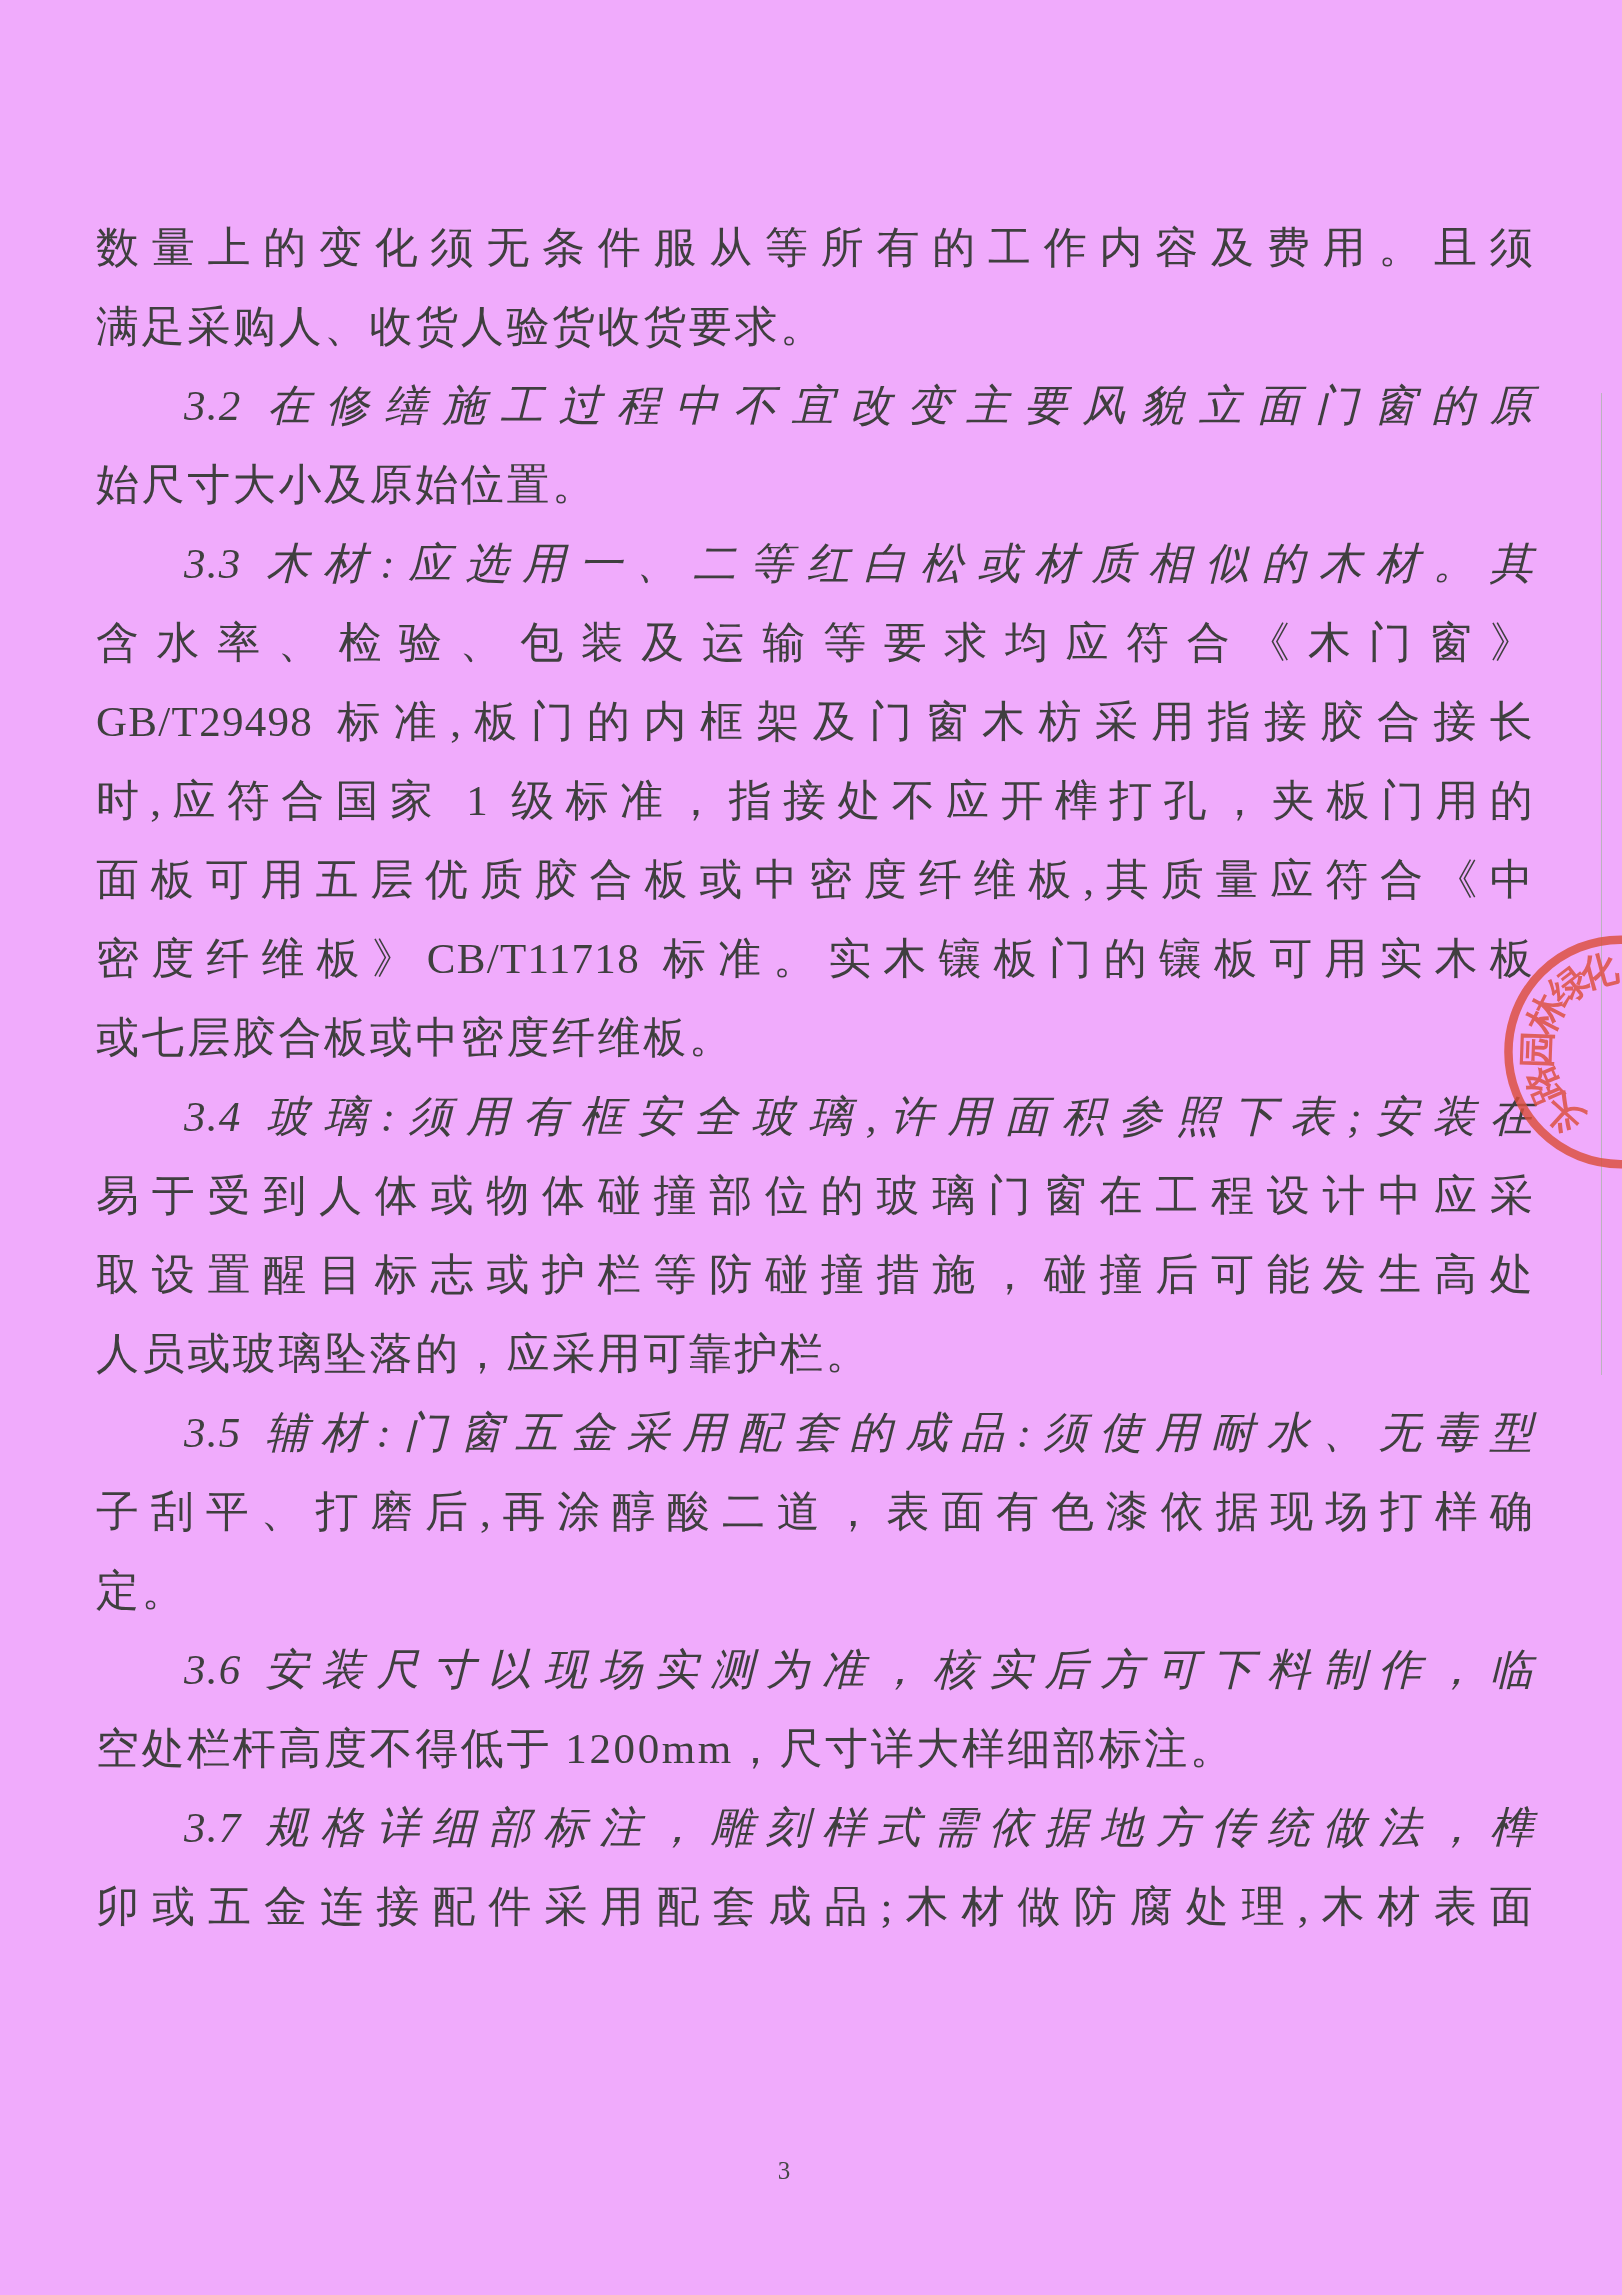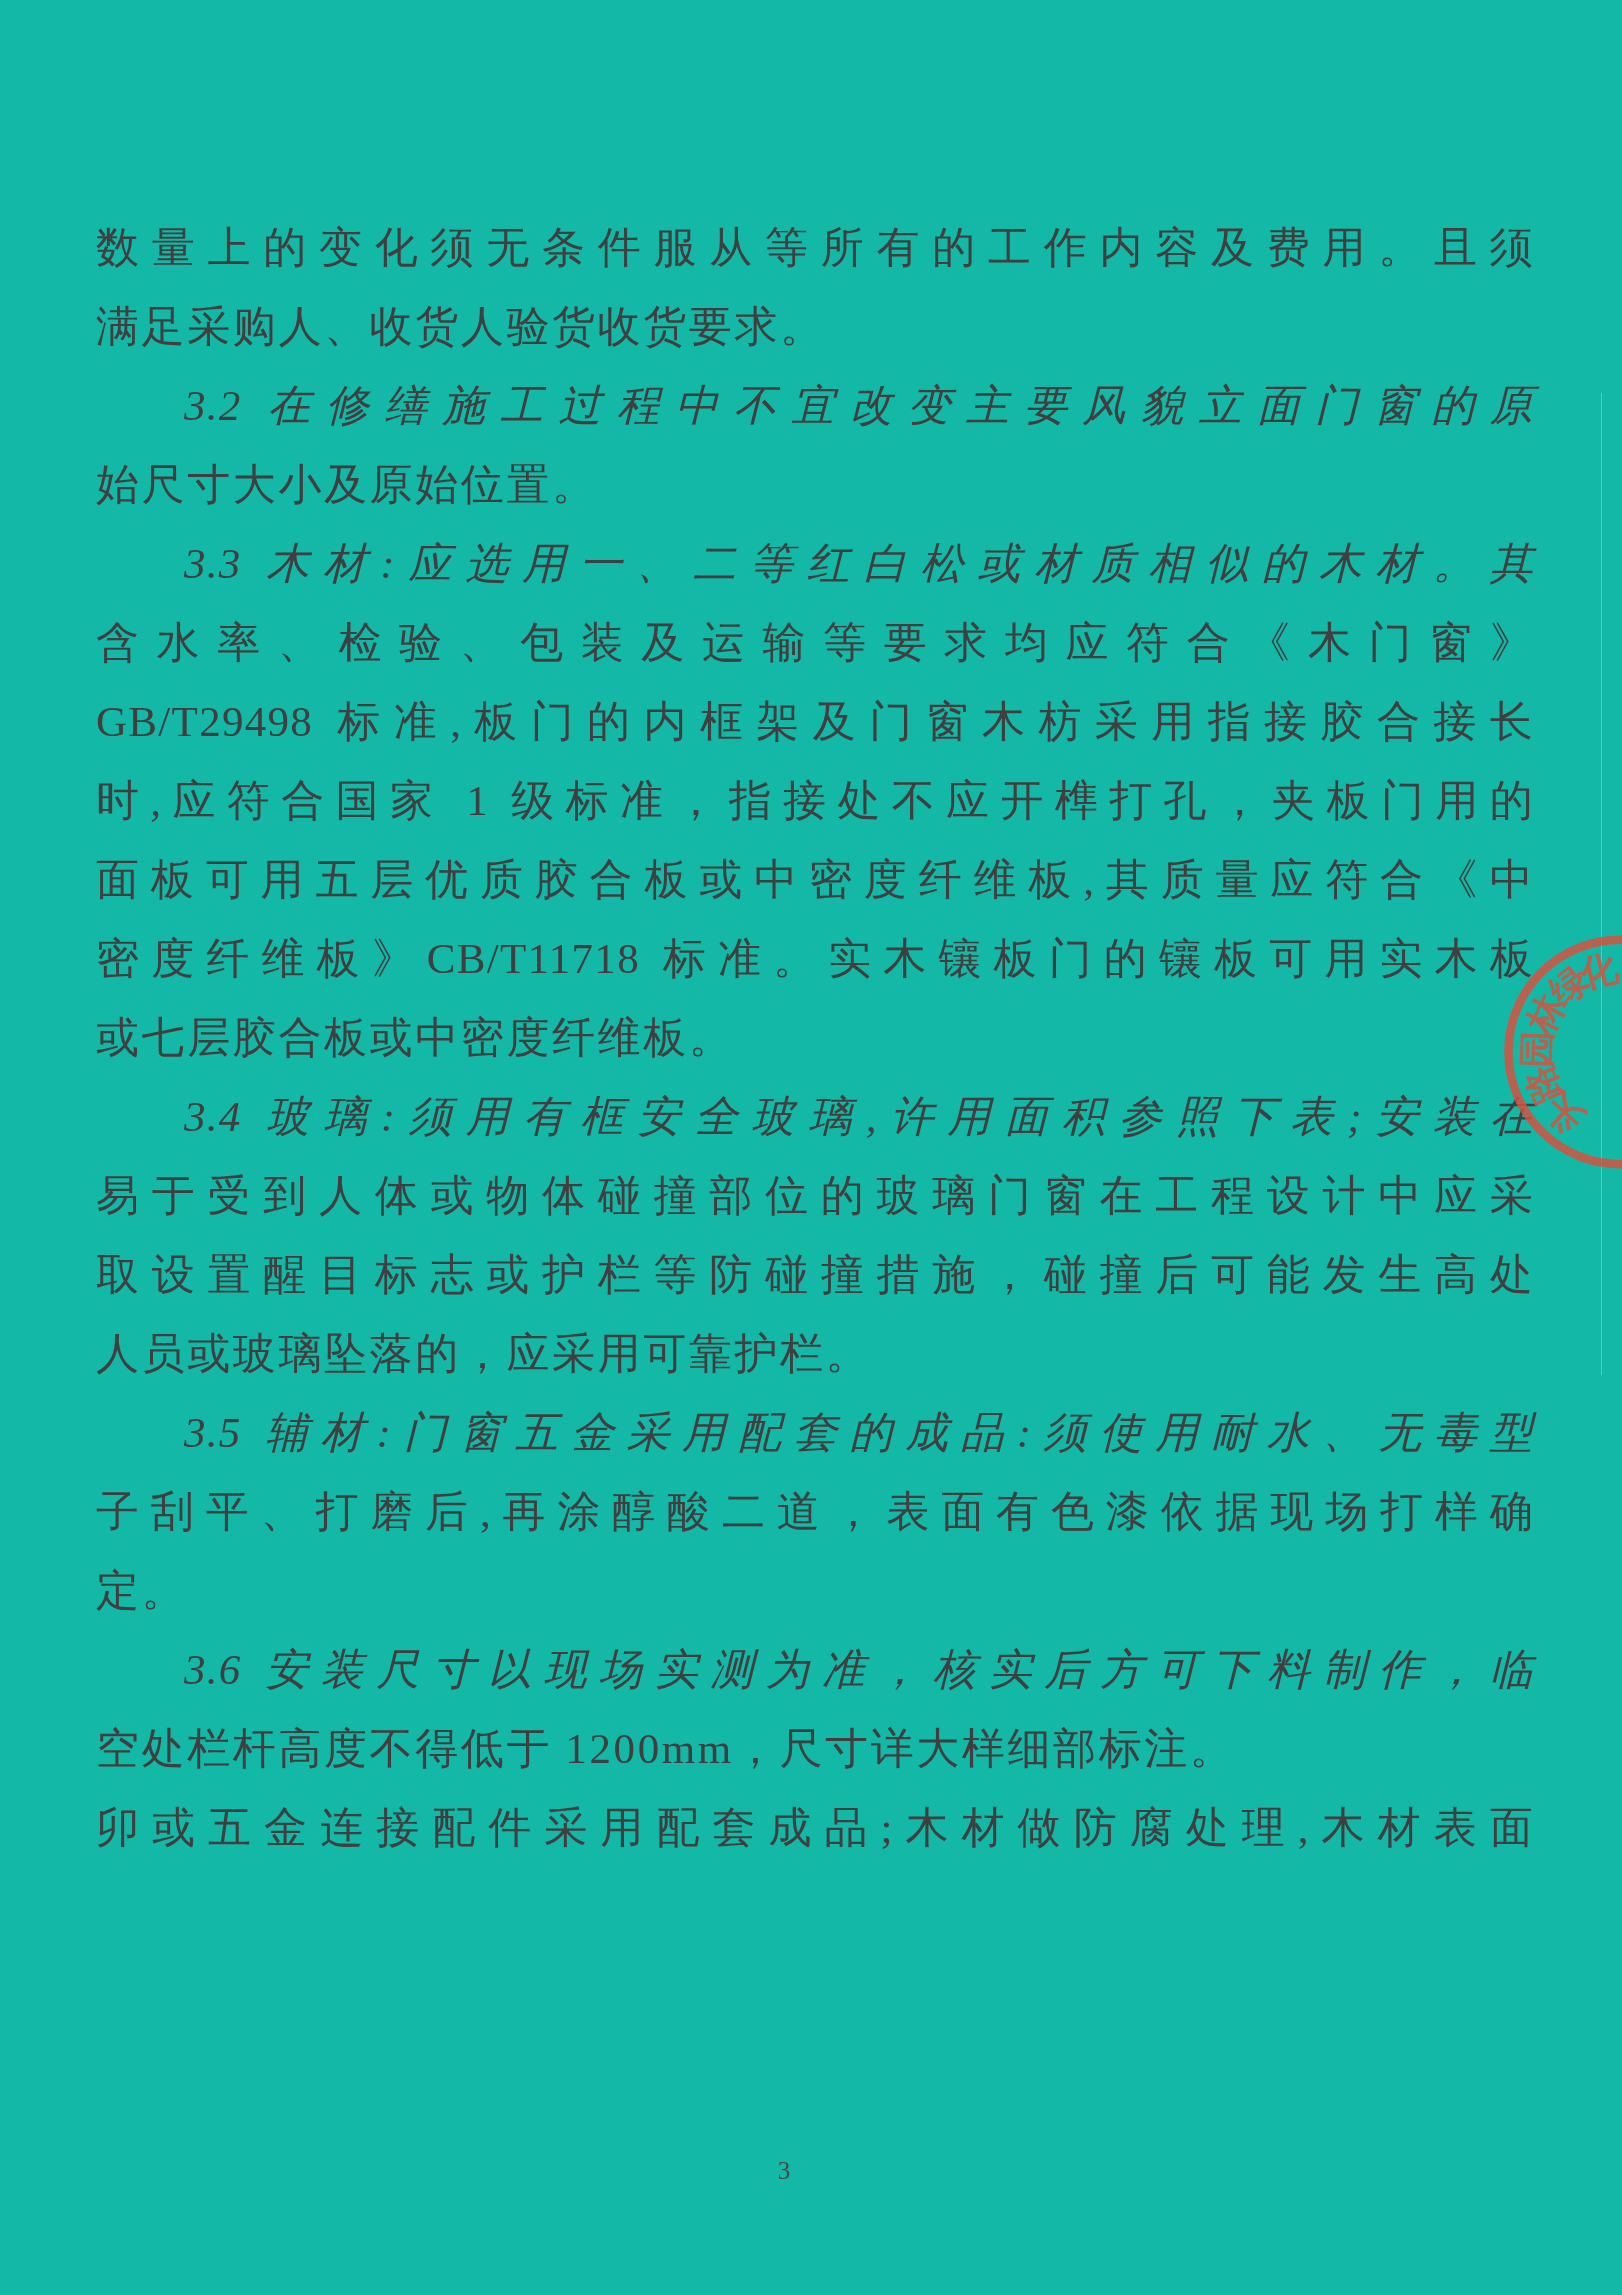--- a/index.html
+++ b/index.html
@@ -10,21 +10,21 @@
   body {
     width: 1623px;
     height: 2295px;
     position: relative;
     overflow: hidden;
     font-family: "Liberation Serif", "DejaVu Serif", serif;
   }
   .page {
     position: absolute;
     inset: 0;
-    background: #14b8a6;
+    background: #f0abfc;
   }
   .textblock {
     position: absolute;
     left: 96px;
     top: 208px;
     width: 1438px;
   }
   .line {
     font-size: 43px;
     line-height: 79px;
@@ -97,20 +97,21 @@
     <div class="line">或七层胶合板或中密度纤维板。</div>
     <div class="line j indent">3.4 玻璃:须用有框安全玻璃,许用面积参照下表;安装在</div>
     <div class="line j">易于受到人体或物体碰撞部位的玻璃门窗在工程设计中应采</div>
     <div class="line j">取设置醒目标志或护栏等防碰撞措施，碰撞后可能发生高处</div>
     <div class="line">人员或玻璃坠落的，应采用可靠护栏。</div>
     <div class="line j indent">3.5 辅材:门窗五金采用配套的成品:须使用耐水、无毒型</div>
     <div class="line j">子刮平、打磨后,再涂醇酸二道，表面有色漆依据现场打样确</div>
     <div class="line">定。</div>
     <div class="line j indent">3.6 安装尺寸以现场实测为准，核实后方可下料制作，临</div>
     <div class="line">空处栏杆高度不得低于 1200mm，尺寸详大样细部标注。</div>
+    <div class="line j indent">3.7 规格详细部标注，雕刻样式需依据地方传统做法，榫</div>
     <div class="line j">卯或五金连接配件采用配套成品;木材做防腐处理,木材表面</div>
   </div>
 
   <div class="edge-line"></div>
 
   <div class="seal">
     <svg width="124" height="255" viewBox="0 0 190 390" xmlns="http://www.w3.org/2000/svg">
       <circle cx="188" cy="188" r="172" fill="none" stroke-width="13" stroke="#dc4f3c"></circle>
       <text x="102" y="283" text-anchor="middle" dominant-baseline="central" transform="rotate(222 102 283)" fill="#dc4f3c">头</text>
       <text x="70" y="238" text-anchor="middle" dominant-baseline="central" transform="rotate(247 70 238)" fill="#dc4f3c">路</text>

